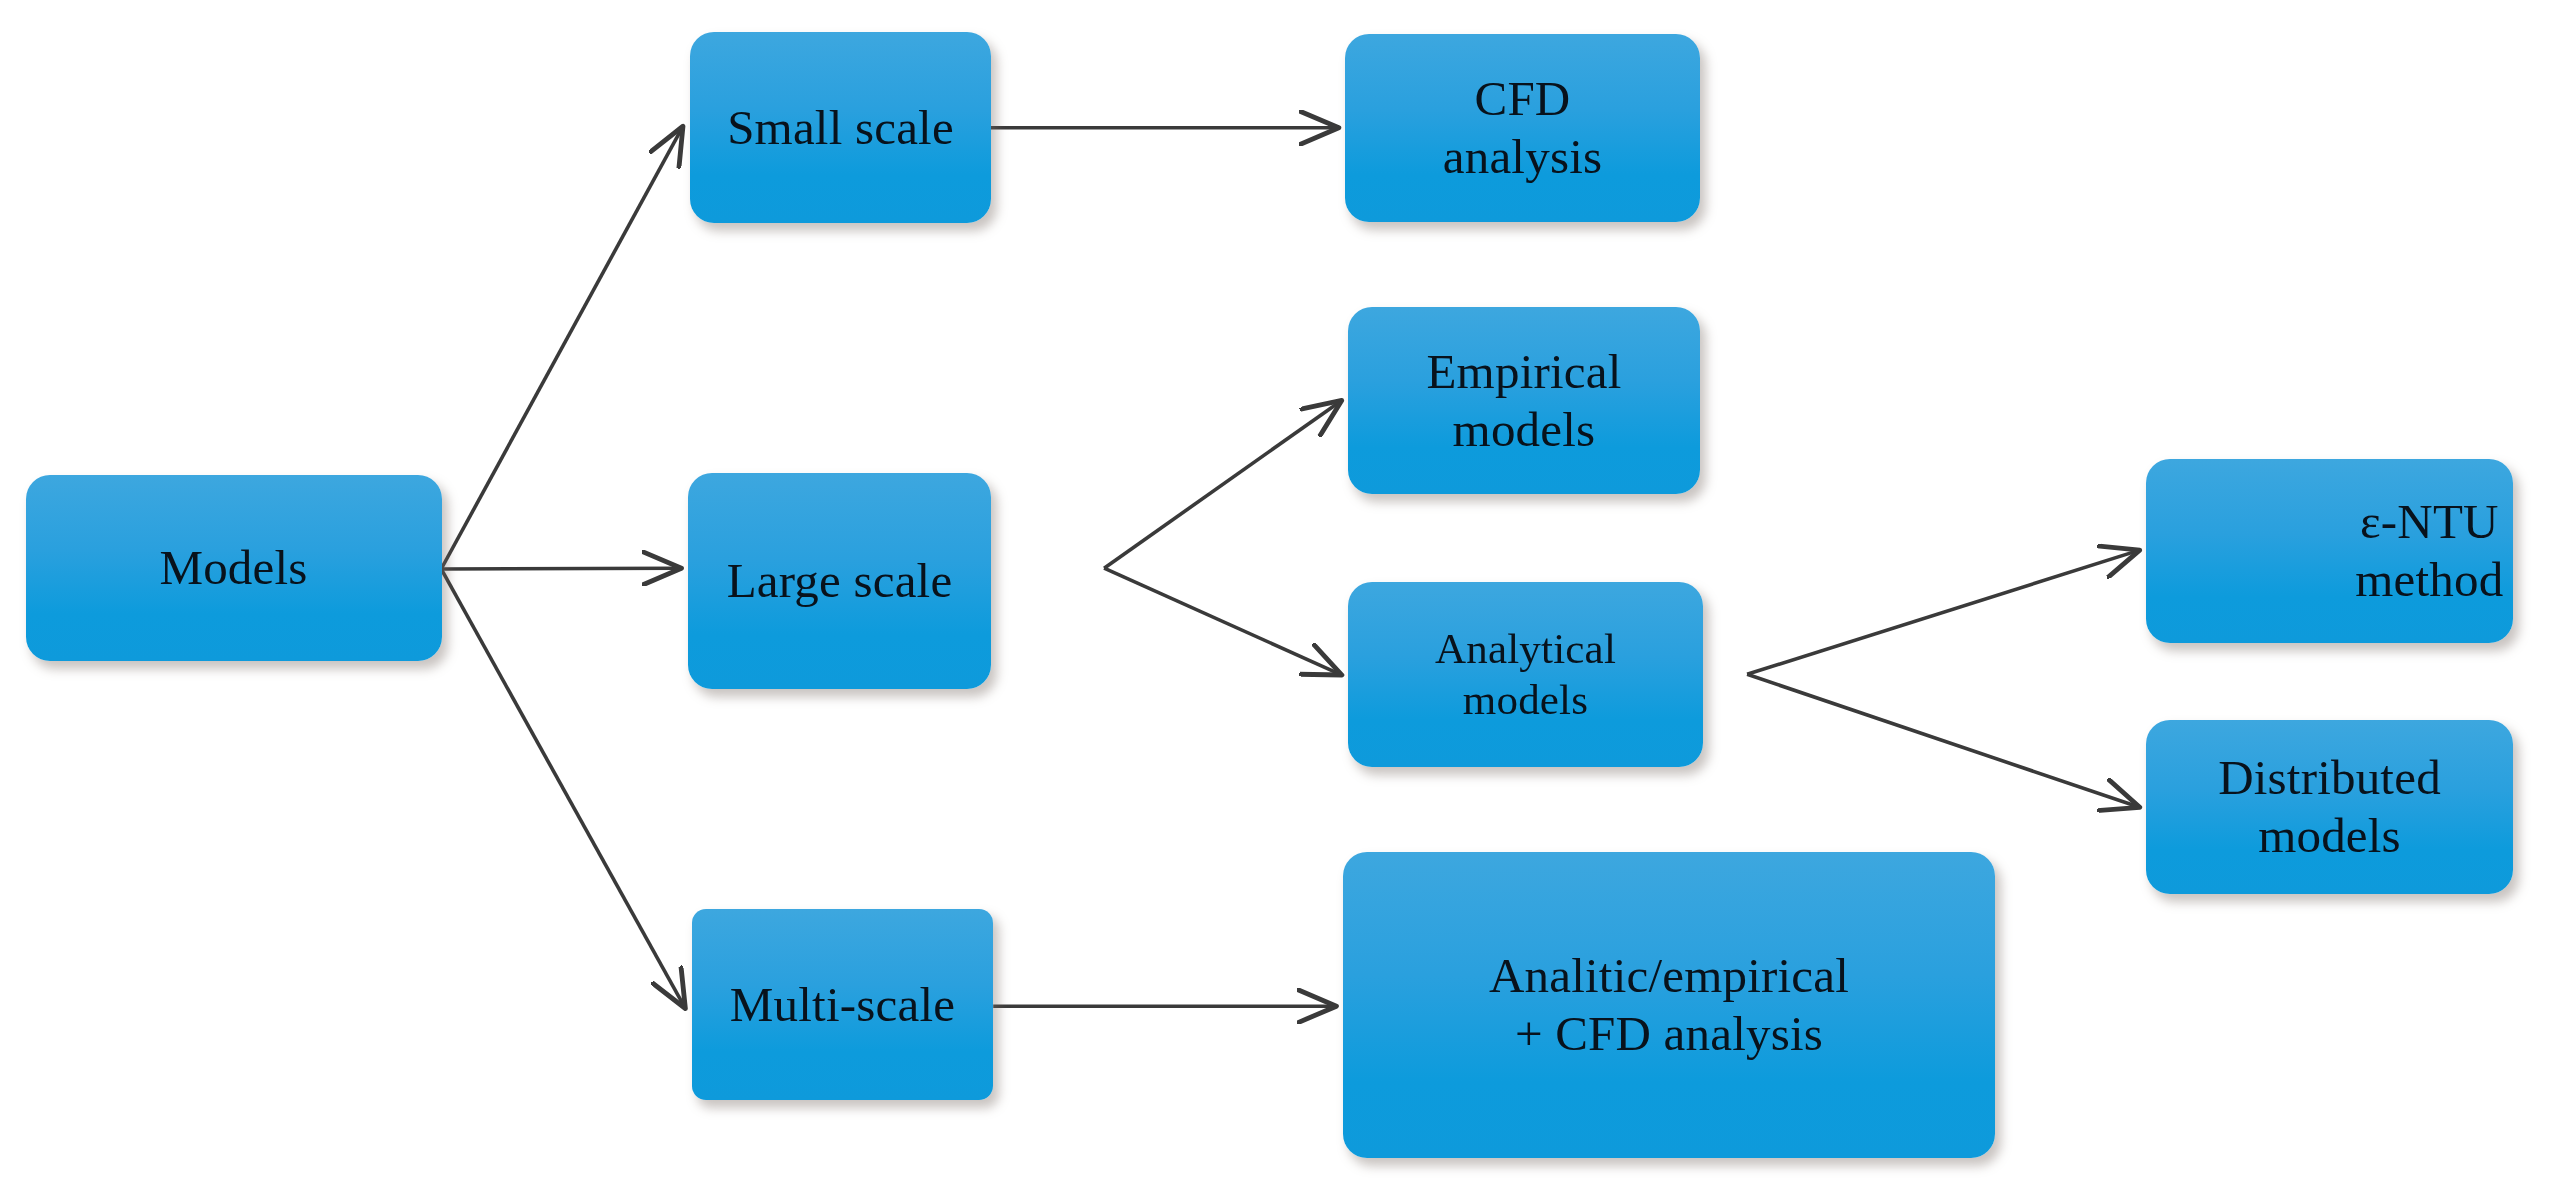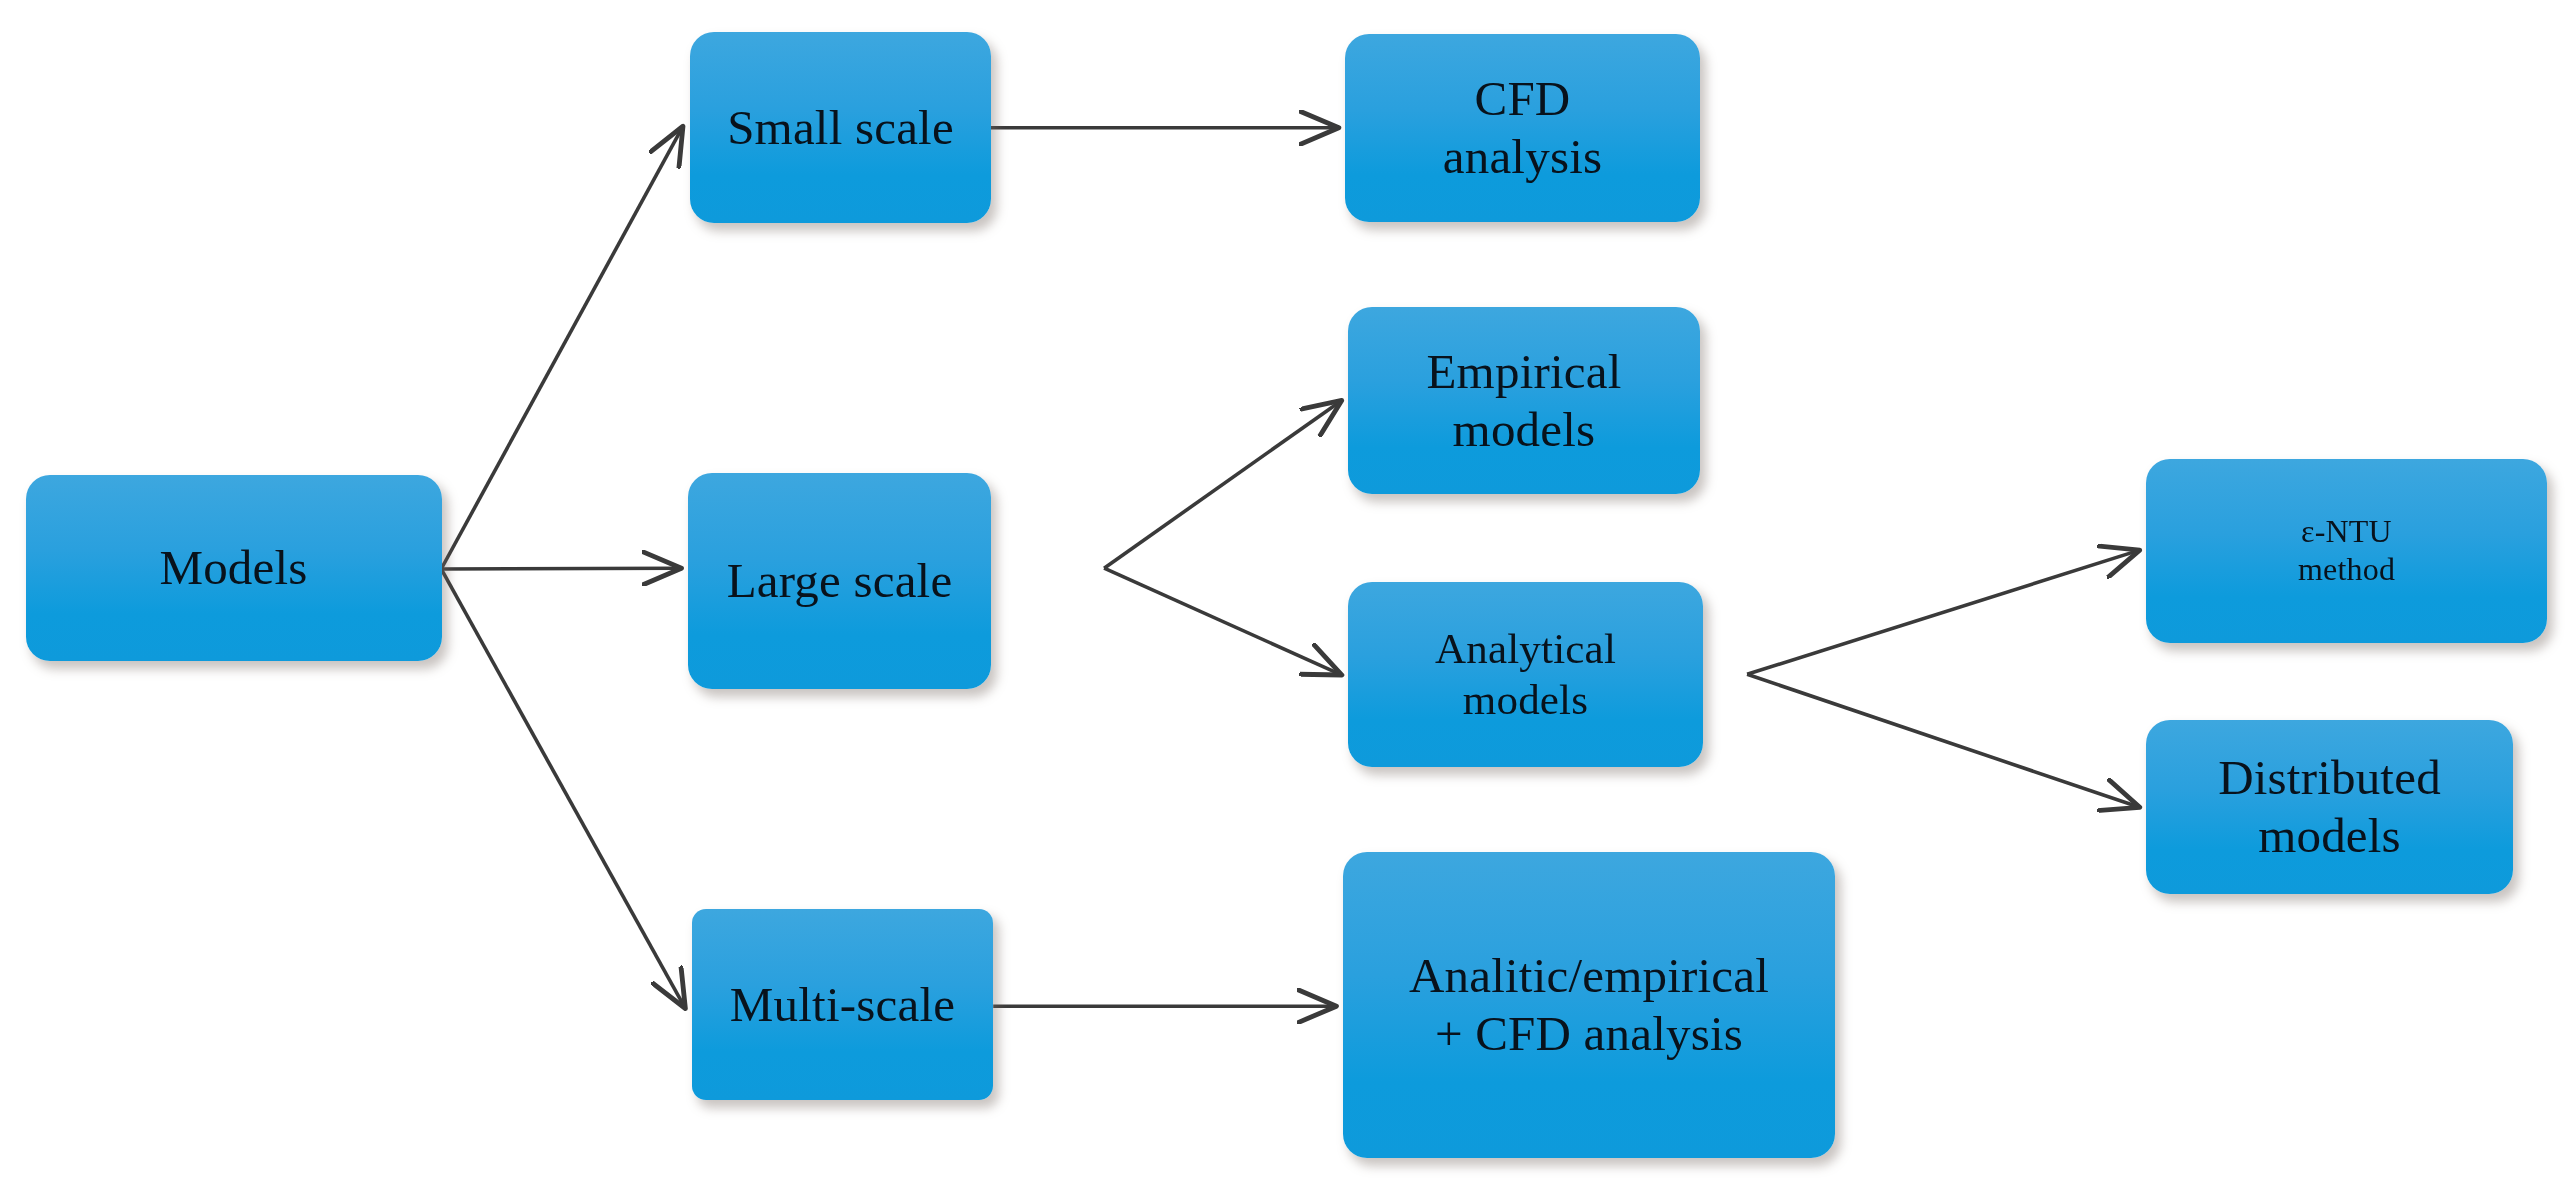--- a/index.html
+++ b/index.html
@@ -86,25 +86,25 @@
 analysis</span>
       </div>
       <div class="node" style="left: 1348px; top: 307px; width: 352px; height: 187px; font-size: 49px; text-align: center;">
         <span class="label">Empirical
 models</span>
       </div>
       <div class="node" style="left: 1348px; top: 582px; width: 355px; height: 185px; font-size: 43px;">
         <span class="label">Analytical
 models</span>
       </div>
-      <div class="node" style="left: 1343px; top: 852px; width: 492px; height: 306px; font-size: 49px;">
+      <div class="node" style="left: 1343px; top: 852px; width: 652px; height: 306px; font-size: 49px;">
         <span class="label">Analitic/empirical
 + CFD analysis</span>
       </div>
-      <div class="node" style="left: 2146px; top: 459px; width: 401px; height: 184px; font-size: 32px;">
+      <div class="node" style="left: 2146px; top: 459px; width: 367px; height: 184px; font-size: 49px; justify-content: flex-end;">
         <span class="label">ε-NTU
 method</span>
       </div>
       <div class="node" style="left: 2146px; top: 720px; width: 367px; height: 174px; font-size: 49px; align-items: center;">
         <span class="label">Distributed
 models</span>
       </div>
     </div>
 
 </div>

